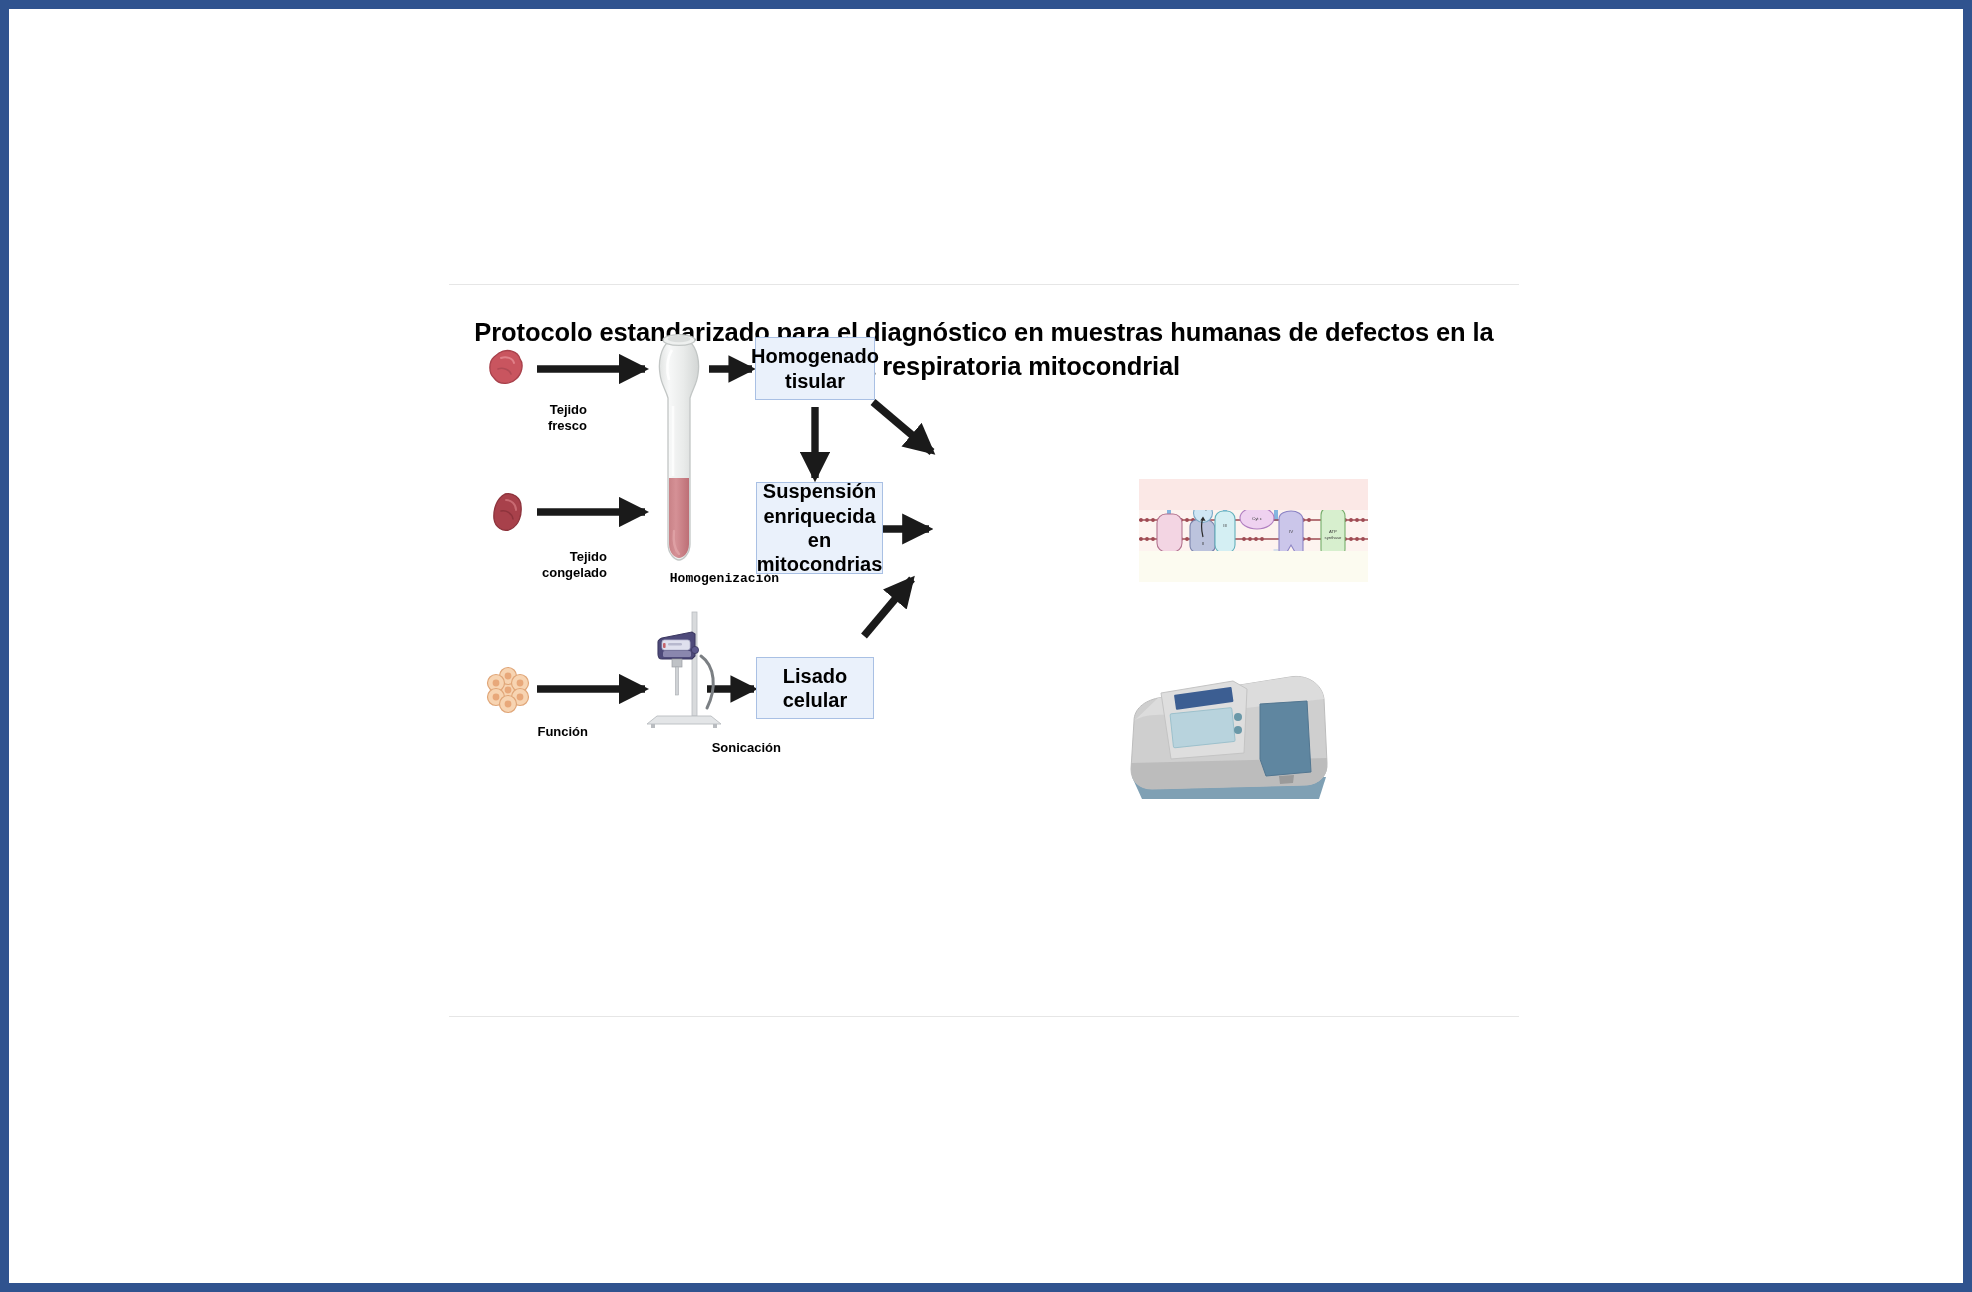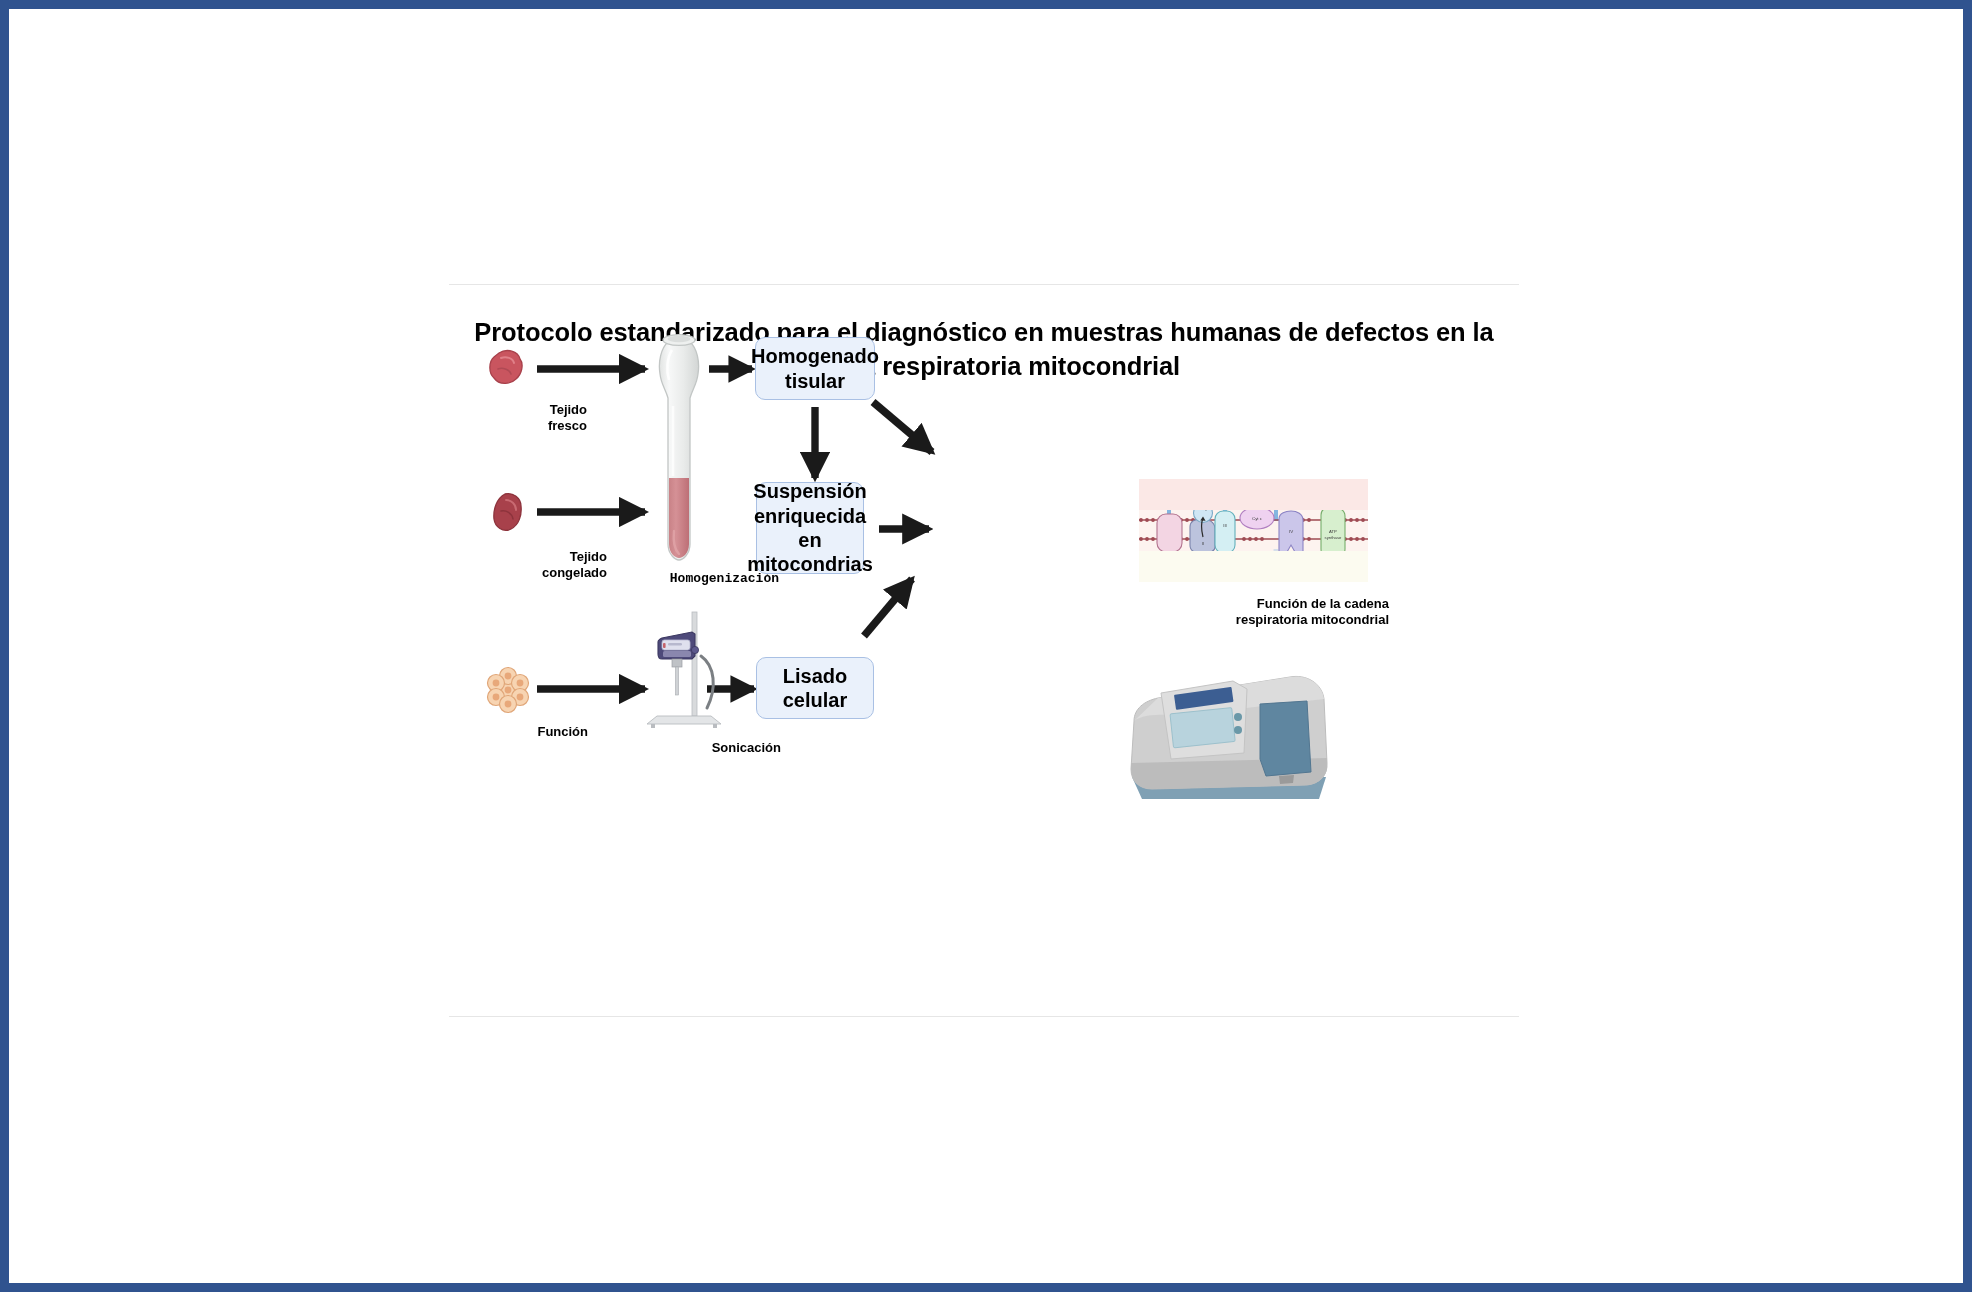--- a/index.html
+++ b/index.html
@@ -68,21 +68,21 @@
     color: #000000;
     white-space: pre-line;
   }
 
   
   .procbox {
     position: absolute;
     box-sizing: border-box;
     background: #eaf1fb;
     border: 1.6px solid #a9c0e4;
-    border-radius: 10px;
+    border-radius: 0;
     display: flex;
     align-items: center;
     justify-content: center;
     text-align: center;
     font-size: 20px;
     font-weight: bold;
     line-height: 1.22;
     color: #000000;
     white-space: pre-line;
   }
@@ -261,21 +261,21 @@
 
         <rect x="35" y="55" width="10" height="8" fill="#bfc2c6" stroke="#9b9fa3" stroke-width="0.7"></rect>
         <rect x="38.4" y="63" width="3.2" height="28" fill="#cfd2d5" stroke="#a9adb1" stroke-width="0.6"></rect>
       </svg>
     </div>
     <div class="caption" style="left:132px; top:466px; width:200px;">Sonicación</div>
 
     <div class="procbox" style="left:306px; top:63px; width:120px; height:63px;">Homogenado
 tisular</div>
 
-    <div class="procbox" style="left:307px; top:208px; width:108px; height:92px;">Suspensión
+    <div class="procbox" style="left:307px; top:208px; width:127px; height:92px;">Suspensión
 enriquecida en
 mitocondrias</div>
 
     <div class="procbox" style="left:307px; top:383px; width:118px; height:62px;">Lisado
 celular</div>
 
     <div id="etc-panel">
       <div class="band-top"></div>
       <div class="band-bottom"></div>
 
@@ -383,22 +383,20 @@
           <text x="30" y="14">4H⁺</text>
           <text x="86" y="14">4H⁺</text>
           <text x="137" y="14">2H⁺</text>
           <text x="190" y="14">nH⁺</text>
         </g>
         <text x="180" y="97" font-size="4.4" text-anchor="middle" font-family="Liberation Sans, sans-serif" fill="#33506b">ADP</text>
         <text x="209" y="97" font-size="4.4" text-anchor="middle" font-family="Liberation Sans, sans-serif" fill="#ffffff">ATP</text>
       </svg>
     </div>
 
-    <div class="caption" style="left:670px; top:322px; width:270px;">Función de la cadena
-respiratoria mitocondrial</div>
 
     <div id="spectro">
       <svg viewBox="0 0 235 150" width="235" height="150">
 
         <path d="M18 118 L212 118 L205 140 L28 140 Z" fill="#7fa0b4"></path>
 
         <path d="M20 62 C20 50, 30 42, 44 39 L176 18 C192 15, 208 24, 210 40
                  L213 104 C214 116, 205 125, 193 126 L38 130 C25 130, 17 122, 17 110 Z" fill="#cfcfcf" stroke="#bdbdbd" stroke-width="1"></path>
 
         <path d="M44 39 L176 18 C192 15, 208 24, 210 40 L80 55 C58 58, 34 52, 20 62 Z" fill="#dcdcdc"></path>

